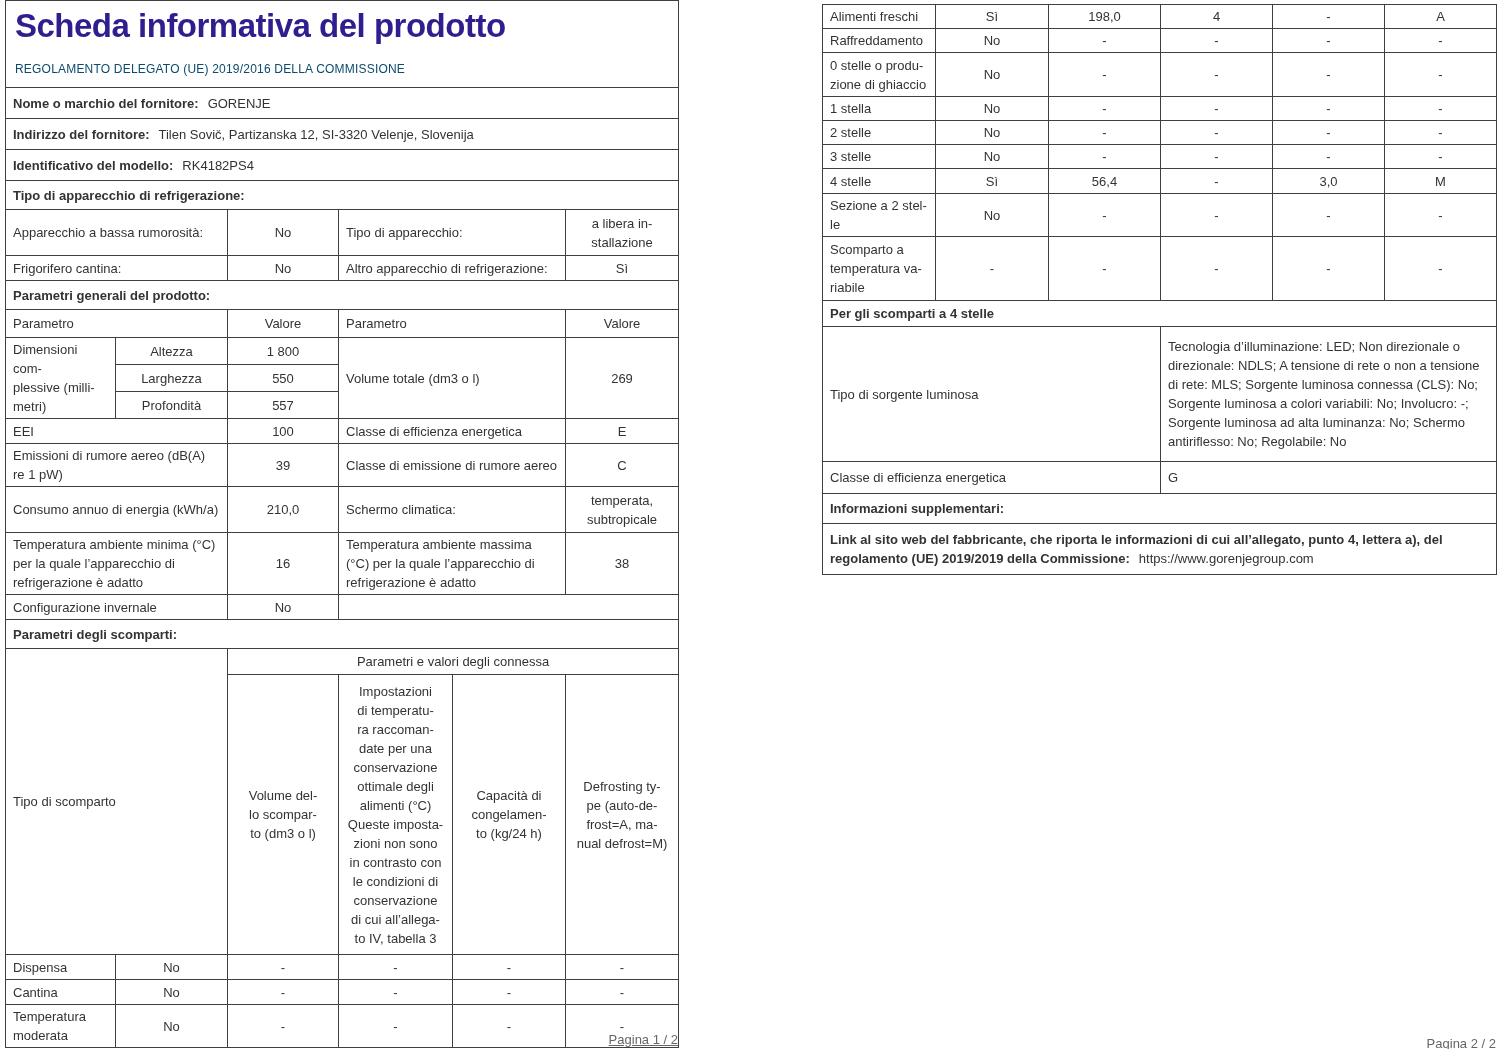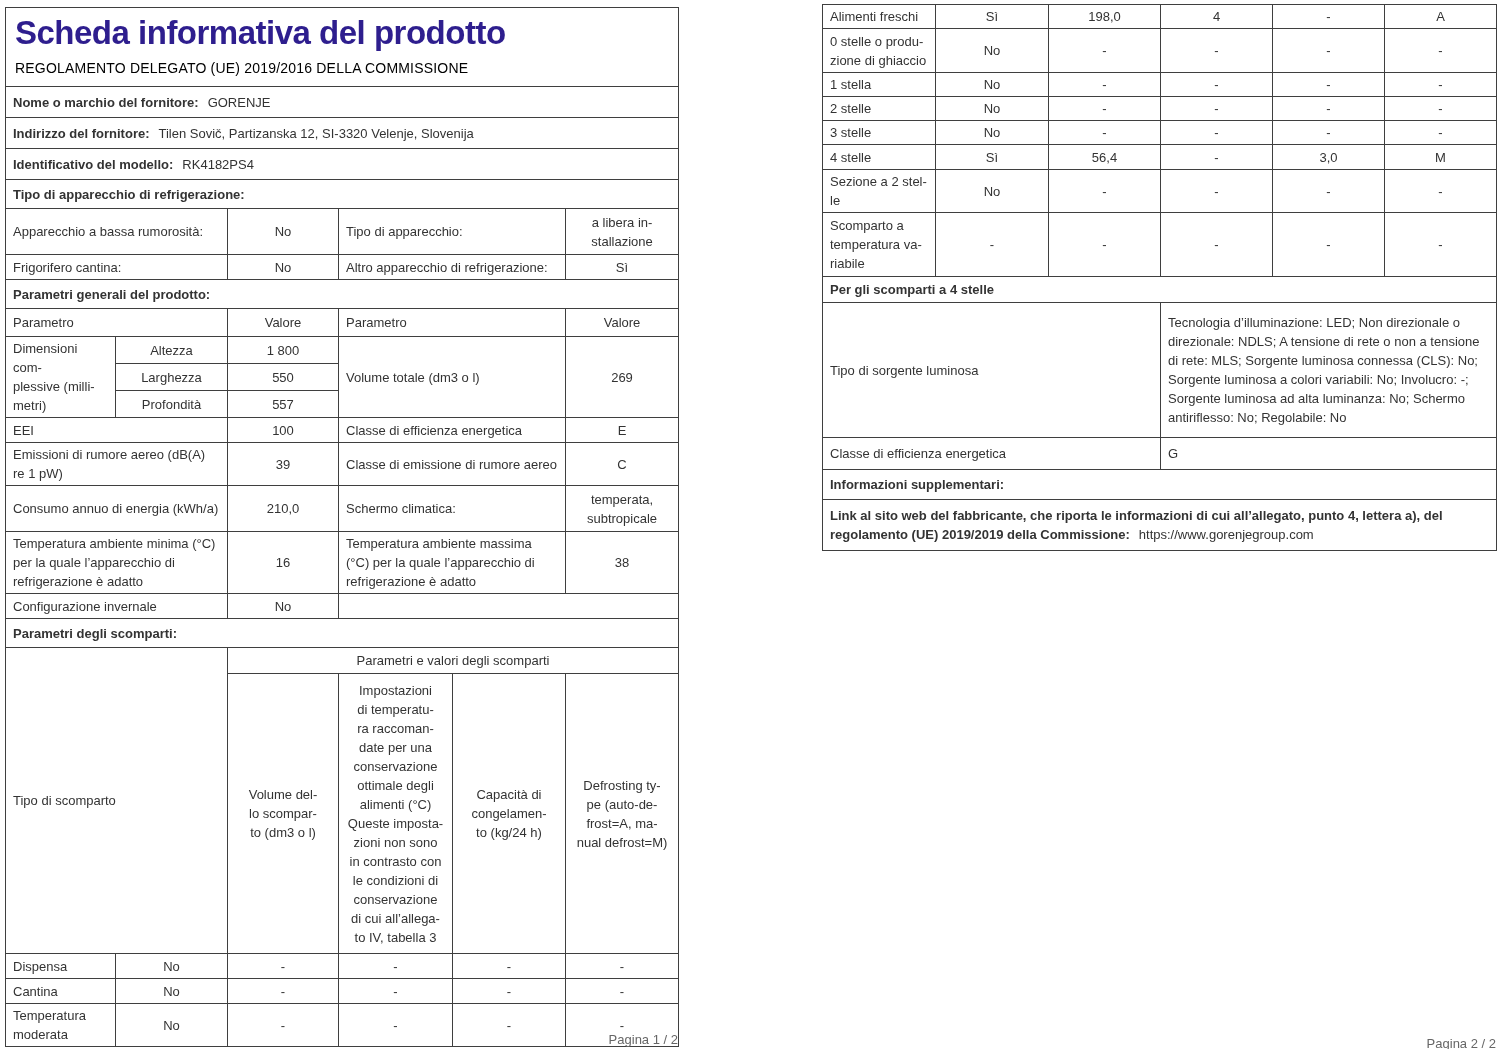--- a/index.html
+++ b/index.html
@@ -19,32 +19,32 @@
   }
   td.c { text-align:center; }
   td.b, span.b { font-weight:bold; }
   td.mixed { white-space:normal; }
   span.val { margin-left:9px; font-weight:normal; }
   .title-cell { padding:6px 9px 8px 9px !important; white-space:normal !important; }
   .doc-title {
     font-size:33px; font-weight:bold; color:#2E1E8E;
     letter-spacing:-0.5px; line-height:37px;
   }
-  .doc-subtitle { font-size:14px; color:#000000; margin-top:8px; letter-spacing:0.2px; }
+  .doc-subtitle { font-size:12px; color:#0c4a6e; margin-top:16px; letter-spacing:0.2px; }
   .longtext { line-height:22px; }
   .linkrow { line-height:21.5px; }
   .pagenum {
-    position:absolute; font-size:13px; color:#666666; text-align:right;
+    position:absolute; font-size:13px; color:#666666; text-align:right;text-decoration:underline;
   }
 </style>
 </head>
 <body>
 <div id="screen">
 
-<table class="sheet" style="left:5px; top:7px; width:673px;">
+<table class="sheet" style="left:5px; top:0; width:673px;">
   <colgroup>
     <col style="width:110px">
         <col style="width:112px">
         <col style="width:111px">
     <col style="width:114px">
         <col style="width:113px">
         <col style="width:113px">
   </colgroup>
   <tbody>
         <tr style="height:75px">
@@ -132,21 +132,21 @@
   <tr style="height:25px">
     <td colspan="2">Configurazione invernale</td>
     <td class="c">No</td>
     <td colspan="3"></td>
   </tr>
   <tr style="height:29px">
     <td colspan="6" class="b">Parametri degli scomparti:</td>
   </tr>
   <tr style="height:26px">
     <td colspan="2" rowspan="2">Tipo di scomparto</td>
-    <td colspan="4" class="c">Parametri e valori degli scomparti</td>
+    <td colspan="4" class="c">Parametri e valori degli connessa</td>
   </tr>
   <tr style="height:280px">
     <td class="c">Volume del-
 lo scompar-
 to (dm3 o l)</td>
     <td class="c">Impostazioni
 di temperatu-
 ra raccoman-
 date per una
 conservazione
@@ -207,20 +207,28 @@
   </colgroup>
   <tbody>
         <tr style="height:23px">
     <td>Alimenti freschi</td>
     <td class="c">Sì</td>
     <td class="c">198,0</td>
     <td class="c">4</td>
     <td class="c">-</td>
     <td class="c">A</td>
   </tr>
+  <tr style="height:24px">
+    <td>Raffreddamento</td>
+    <td class="c">No</td>
+    <td class="c">-</td>
+    <td class="c">-</td>
+    <td class="c">-</td>
+    <td class="c">-</td>
+  </tr>
   <tr style="height:44px">
     <td>0 stelle o produ-
 zione di ghiaccio</td>
     <td class="c">No</td>
     <td class="c">-</td>
     <td class="c">-</td>
     <td class="c">-</td>
     <td class="c">-</td>
   </tr>
   <tr style="height:23px">

